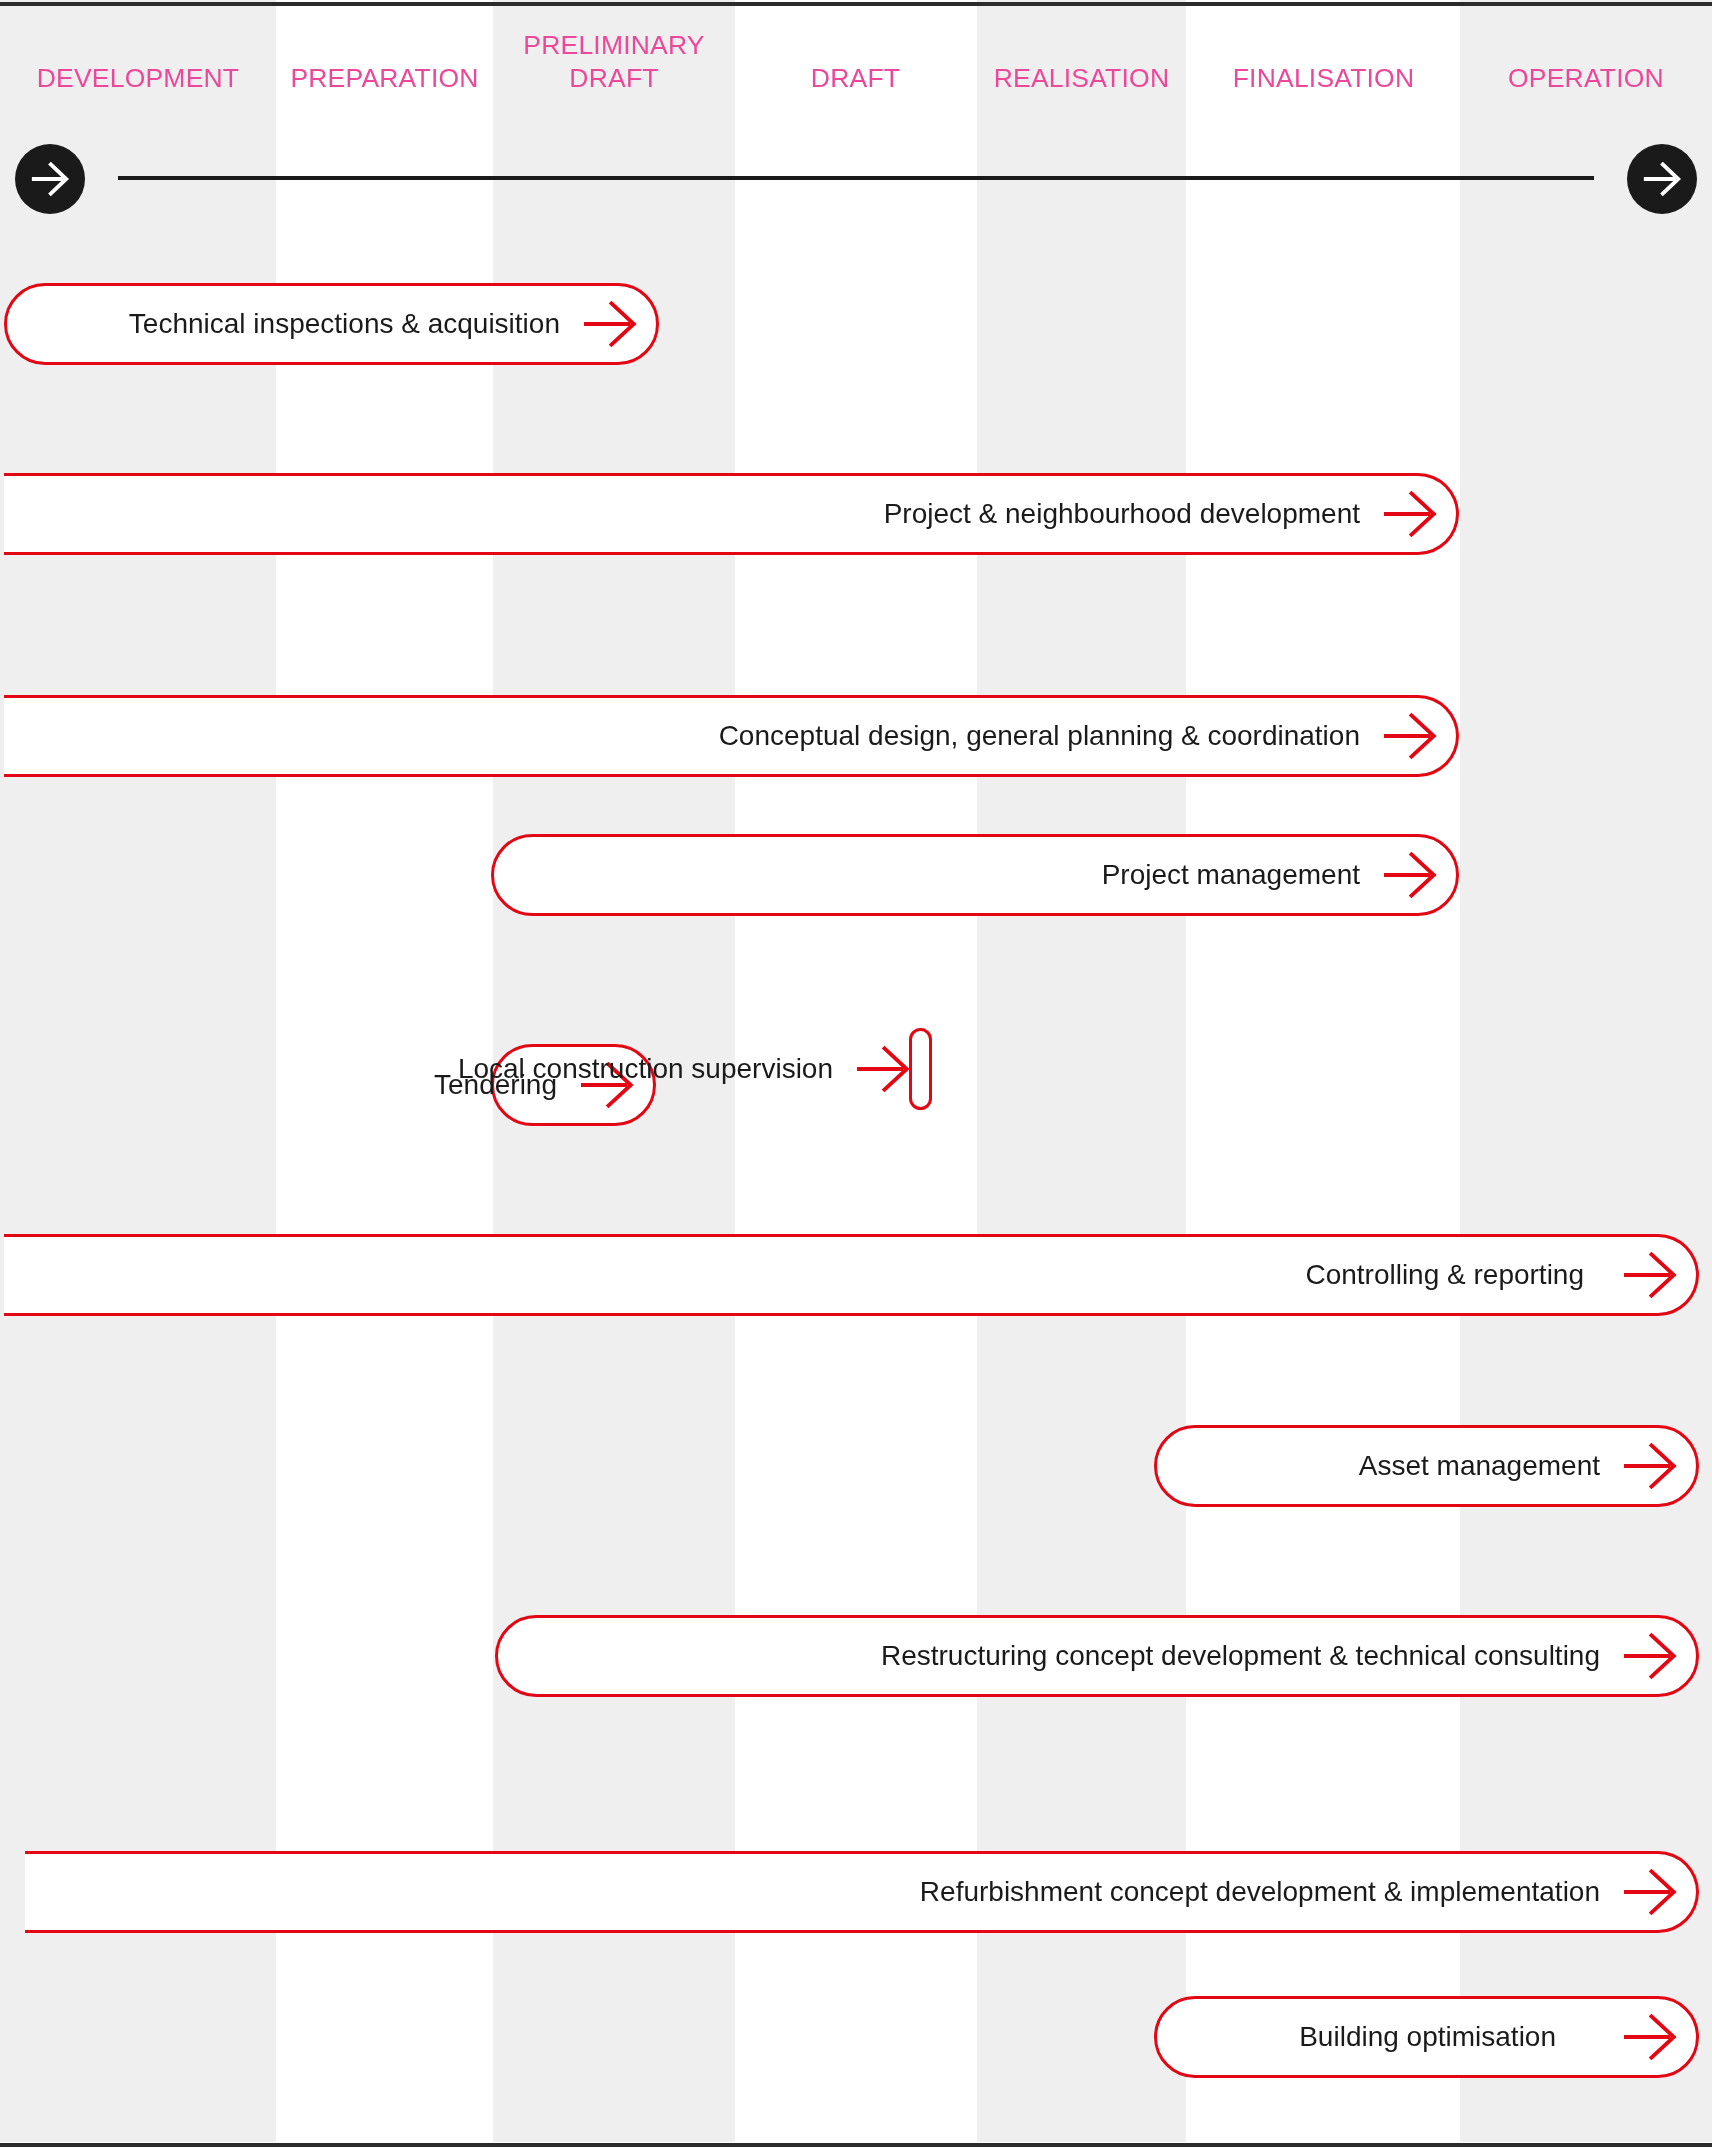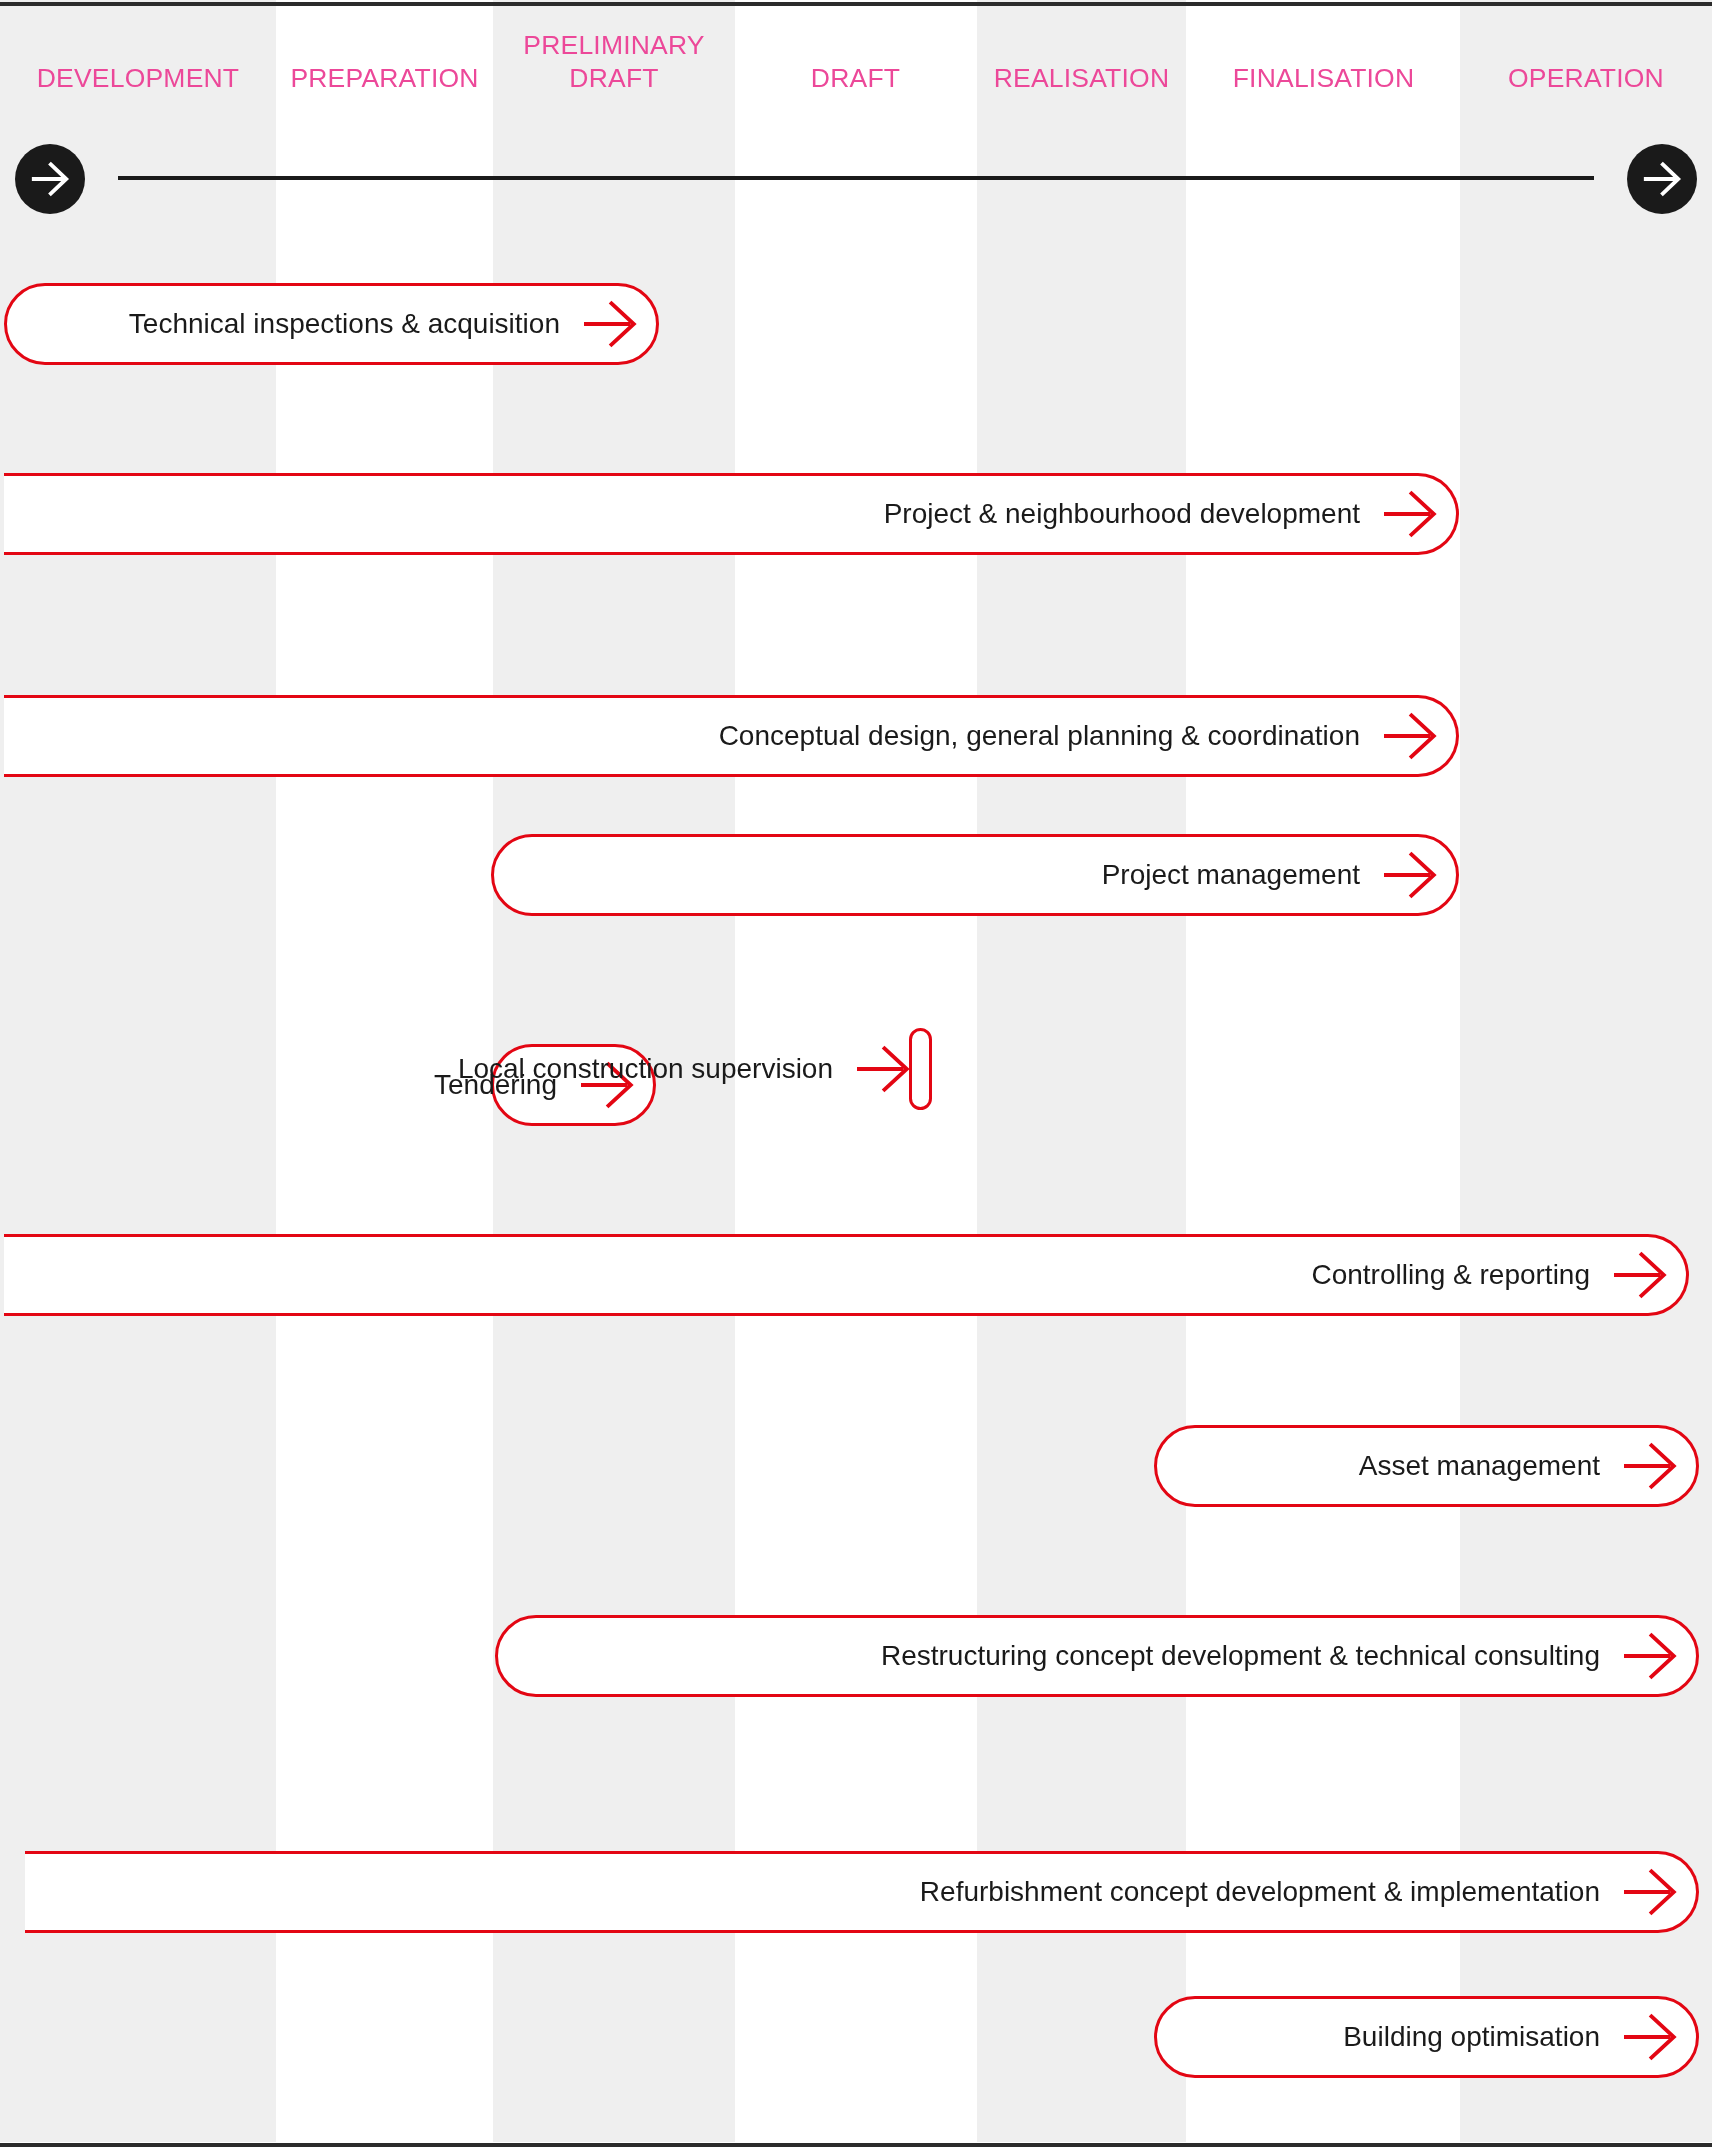--- a/index.html
+++ b/index.html
@@ -223,21 +223,21 @@
         <span class="pill-label">Local construction supervision</span>
         <span class="pill-arrow">
           <svg width="55" height="48" viewBox="0 0 64 56" xmlns="http://www.w3.org/2000/svg">
             <g fill="none" stroke="#e30613" stroke-width="4.5" stroke-linecap="square">
               <line x1="2" y1="28" x2="52" y2="28"></line>
               <polyline points="32,4 58,28 32,52"></polyline>
             </g>
           </svg>
         </span>
       </div>
-      <div class="pill bleed-left" style="left: 4.3px; right: 23px; top: 1234px;">
+      <div class="pill bleed-left" style="left: 4.3px; right: 13px; top: 1234px; gap: 16px;">
         <span class="pill-label">Controlling &amp; reporting</span>
         <span class="pill-arrow">
           <svg width="55" height="48" viewBox="0 0 64 56" xmlns="http://www.w3.org/2000/svg">
             <g fill="none" stroke="#e30613" stroke-width="4.5" stroke-linecap="square">
               <line x1="2" y1="28" x2="52" y2="28"></line>
               <polyline points="32,4 58,28 32,52"></polyline>
             </g>
           </svg>
         </span>
       </div>
@@ -267,21 +267,21 @@
         <span class="pill-label">Refurbishment concept development &amp; implementation</span>
         <span class="pill-arrow">
           <svg width="55" height="48" viewBox="0 0 64 56" xmlns="http://www.w3.org/2000/svg">
             <g fill="none" stroke="#e30613" stroke-width="4.5" stroke-linecap="square">
               <line x1="2" y1="28" x2="52" y2="28"></line>
               <polyline points="32,4 58,28 32,52"></polyline>
             </g>
           </svg>
         </span>
       </div>
-      <div class="pill" style="left: 1154px; right: 13px; top: 1996px;">
+      <div class="pill" style="left: 1154px; right: 13px; top: 1996px; gap: 44px;">
         <span class="pill-label">Building optimisation</span>
         <span class="pill-arrow">
           <svg width="55" height="48" viewBox="0 0 64 56" xmlns="http://www.w3.org/2000/svg">
             <g fill="none" stroke="#e30613" stroke-width="4.5" stroke-linecap="square">
               <line x1="2" y1="28" x2="52" y2="28"></line>
               <polyline points="32,4 58,28 32,52"></polyline>
             </g>
           </svg>
         </span>
       </div>

